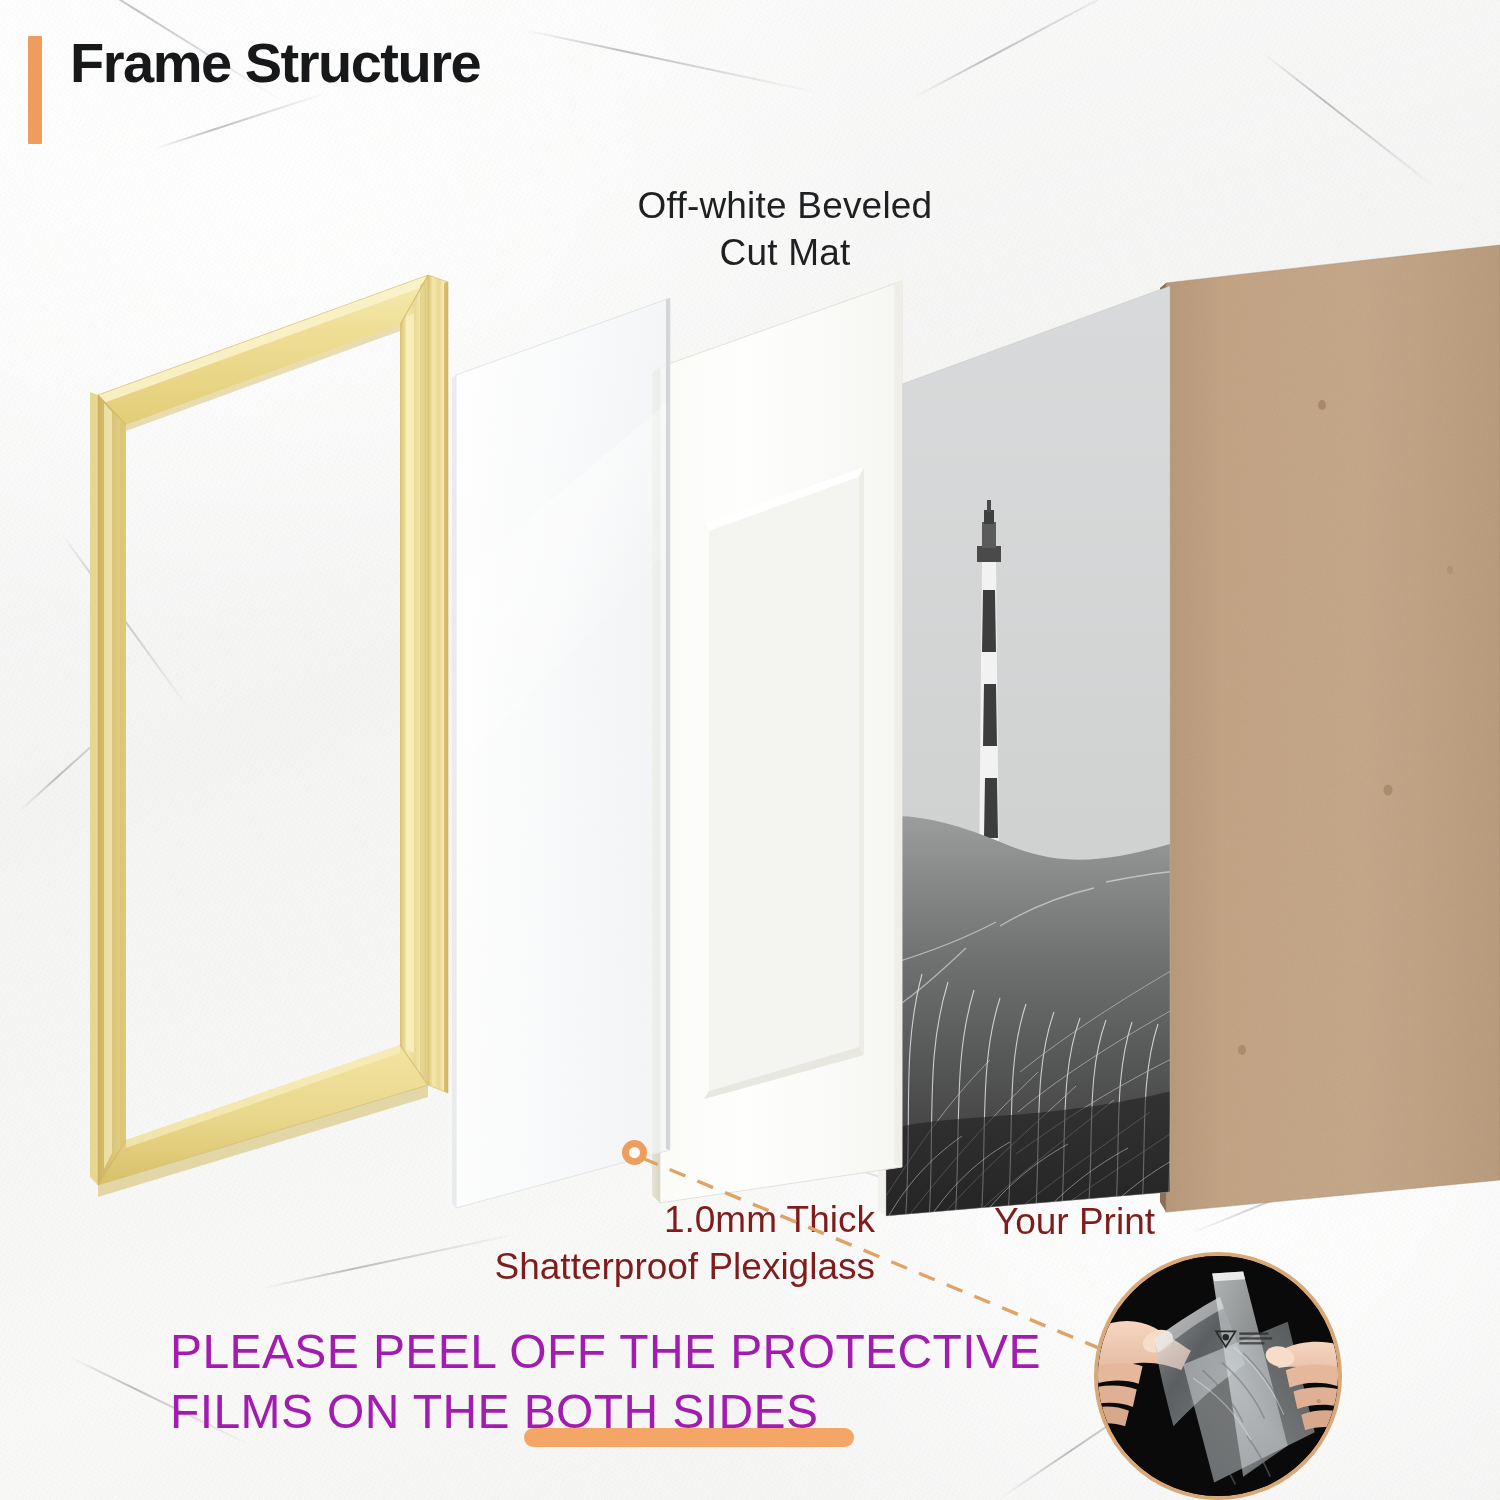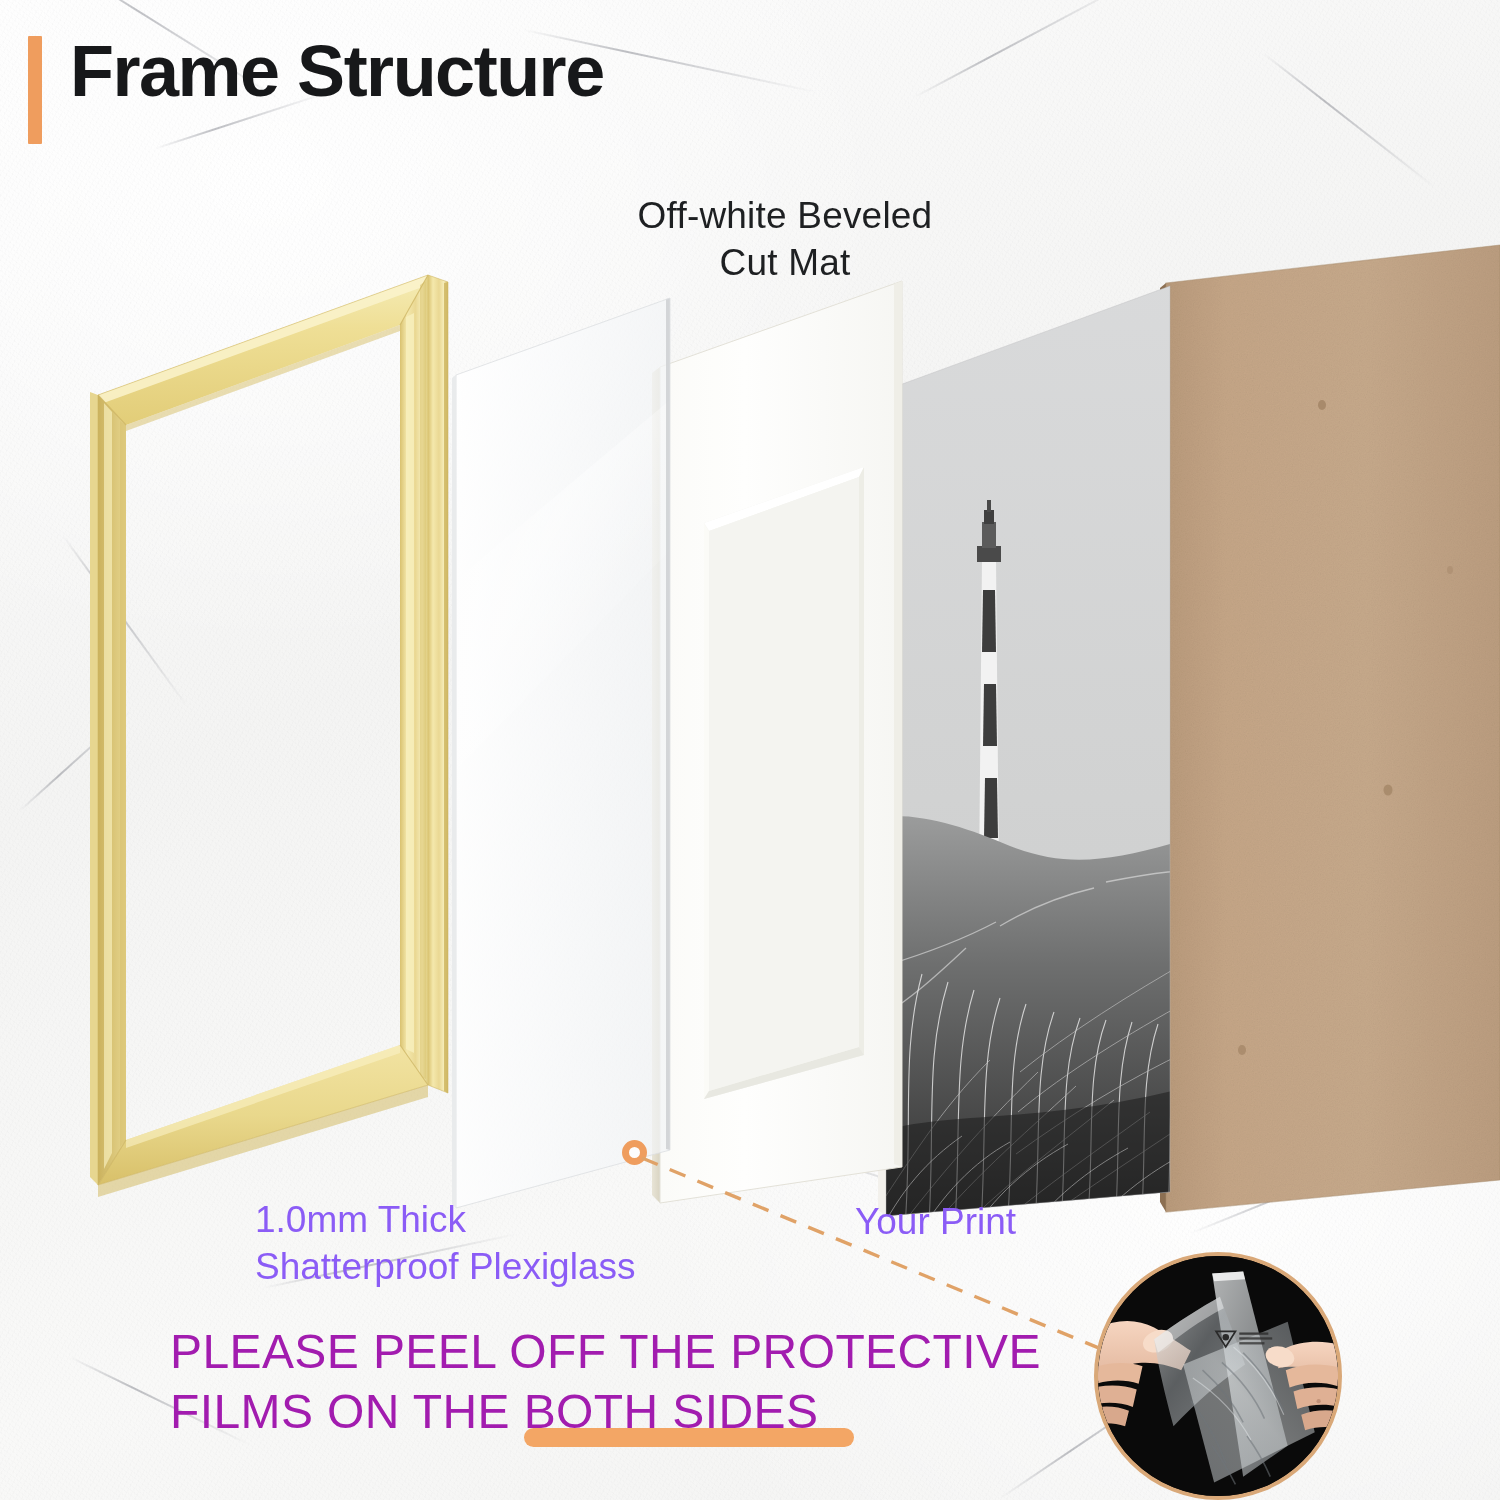--- a/index.html
+++ b/index.html
@@ -41,34 +41,34 @@
   }
 
   
   #header{ position:absolute; left:0; top:0; width:100%; height:170px; }
   #accent-bar{
     position:absolute; left:28px; top:36px;
     width:14px; height:108px; border-radius:1px;
   }
   #page-title{
     position:absolute; left:70px; top:30px;
-    font-size:72px; font-weight:700; letter-spacing:-1.5px;
+    font-size:56px; font-weight:700; letter-spacing:-1.5px;
     color:#17181a;
     font-family:"Liberation Sans", sans-serif;
   }
 
   
   .toplabel{
     position:absolute; text-align:center;
     font-size:37px; line-height:1.28; color:#1e2022;
     font-weight:400; letter-spacing:.2px;
     white-space:pre-line;
   }
   #label-frame{ left:128px; top:182px; width:320px; }
-  #label-mat{ left:550px; top:192px; width:470px; }
+  #label-mat{ left:550px; top:182px; width:470px; }
   #label-backing{ left:1118px; top:182px; width:370px; }
 
   
   #layers{ position:absolute; inset:0; }
   .panel{ position:absolute; }
 
   
   #frame-gold{ left:70px; top:255px; width:400px; height:960px; }
 
   
@@ -80,22 +80,22 @@
   
   #print-panel{ left:870px; top:260px; width:320px; height:980px; }
 
   
   #mdf-backing{ left:1150px; top:250px; width:350px; height:1000px; }
 
   svg.layer-svg{ display:block; width:100%; height:100%; overflow:visible; }
 
   
   .botlabel{
-    position:absolute; text-align:left;
-    font-size:37px; line-height:1.28; color:#8b5cf6;
+    position:absolute; text-align:right;
+    font-size:37px; line-height:1.28; color:#7f1d1d;
     white-space:pre-line;
   }
   #label-plexi{ left:255px; top:1196px; width:620px; }
   #label-print{ left:855px; top:1198px; width:300px; }
 
   
   #leader-dot{
     position:absolute; left:622px; top:1140px;
     width:25px; height:25px; border-radius:50%;
     border:7px solid #ef9d5e; background:#fdfdfd;

